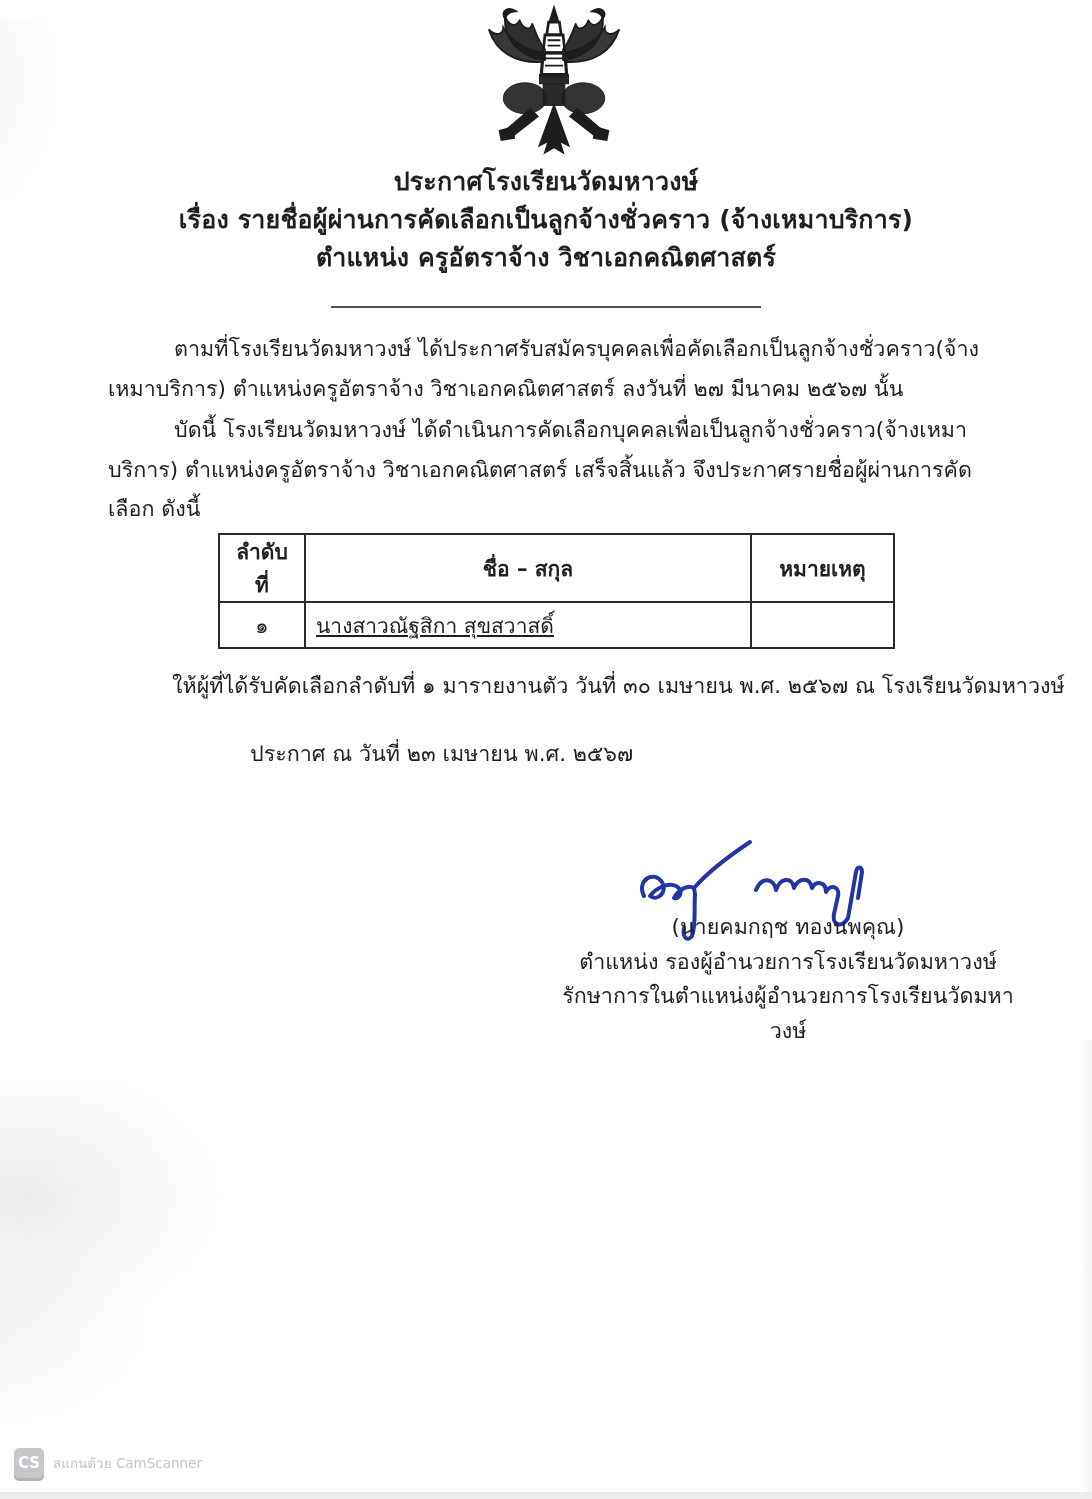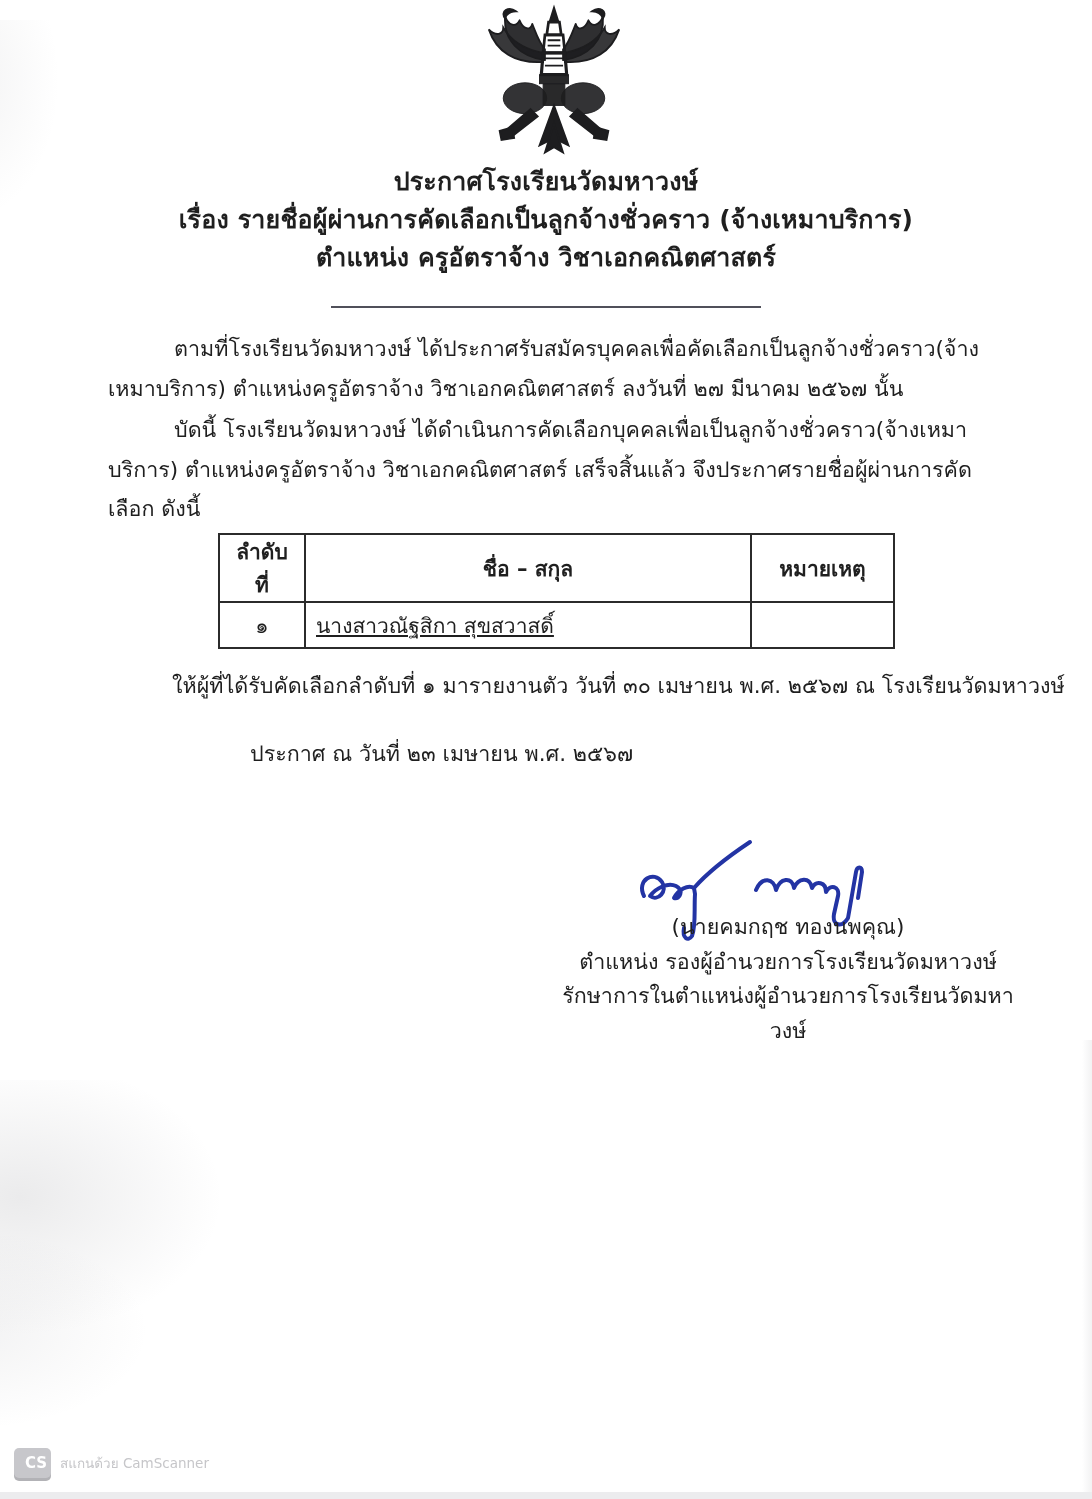--- a/index.html
+++ b/index.html
@@ -63,21 +63,20 @@
 
   .sign-block{position:absolute;left:530px;top:910px;width:460px;text-align:center;margin-left:28px;}
   .sign-line{font-size:21.5px;line-height:34.5px;font-weight:500;}
 
   .footer{position:absolute;left:14px;top:1448px;display:flex;align-items:center;gap:9px;}
   .cs-badge{
     width:30px;height:30px;border-radius:5px;
     background:#c7c7cb;display:flex;align-items:center;justify-content:center;
     color:#ffffff;font-weight:bold;font-size:15px;
     box-shadow:0 3px 0 #b2b2b6;
-    padding-left:7px;
   }
   .footer-text{color:#c6c6c9;font-size:13.5px;text-align:right;}
 </style>
 </head>
 <body>
 
 <div class="page">
 
   <div class="shadow-a"></div>
   <div class="shadow-b"></div>

